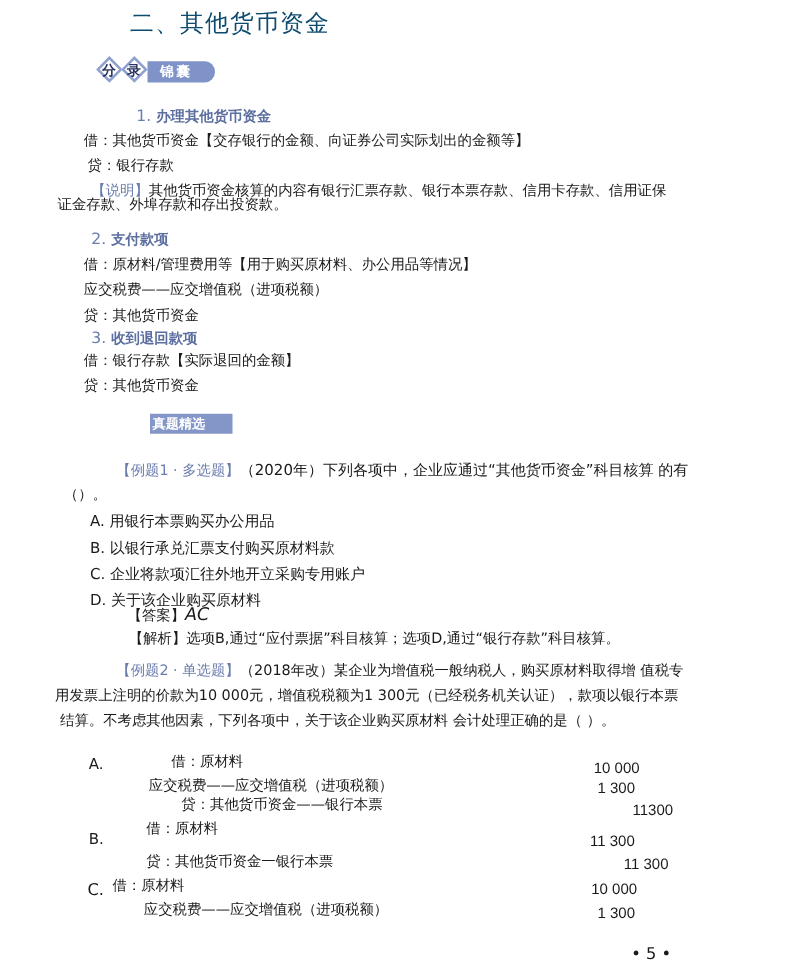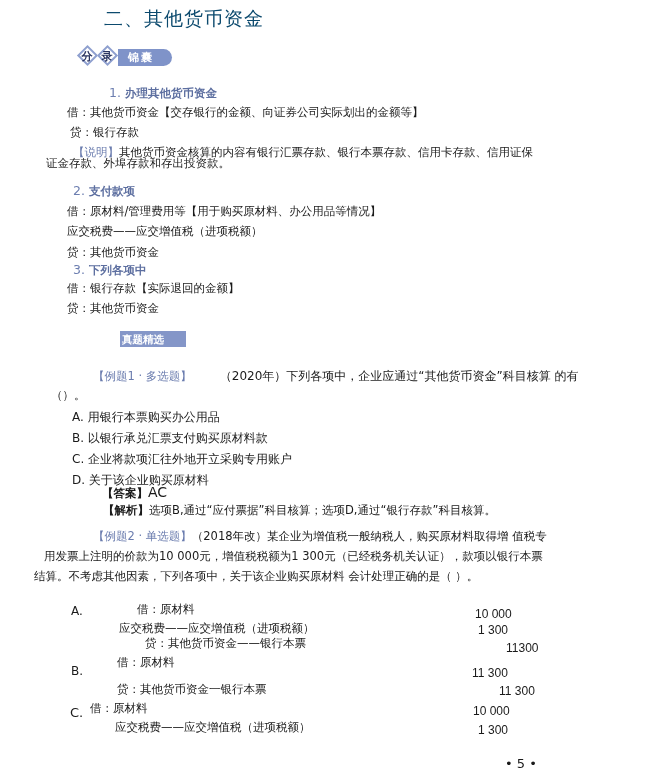--- a/index.html
+++ b/index.html
@@ -78,22 +78,22 @@
       background: #8496c8;
       color: #ffffff;
       font-size: 10.5px;
       font-weight: bold;
       line-height: 16px;
       padding-left: 2px;
       box-sizing: border-box;
     }
     .ex-tag { color: #6a7cae; margin-left: 19px; }
     .opt { font-size: 12px; }
-    .answer-tag { font-weight: bold; }
-    .answer-val { font-size: 14px; }
+    .answer-tag { font-weight: normal; }
+    .answer-val { font-size: 14px; font-style: italic; }
     .amt { font-family: "Liberation Sans", sans-serif; font-size: 12px; }
     .page-num { font-size: 13px; }
   </style>
 </head>
 <body>
 
 <div class="abs title">二、其他货币资金</div>
 
 <div class="abs badge">
   <div class="diamond" style="left:4px;"></div>
@@ -118,49 +118,49 @@
 <div class="abs heading" style="left:73px; top:183px;">
   <span class="num">2.</span>
   <span>支付款项</span>
 </div>
 <div class="abs" style="left:67px; top:204px;">借：原材料/管理费用等【用于购买原材料、办公用品等情况】</div>
 <div class="abs" style="left:67px; top:224px;">应交税费——应交增值税（进项税额）</div>
 <div class="abs" style="left:67px; top:245px;">贷：其他货币资金</div>
 
 <div class="abs heading" style="left:73px; top:262px;">
   <span class="num">3.</span>
-  <span>下列各项中</span>
+  <span>收到退回款项</span>
 </div>
 <div class="abs" style="left:67px; top:281px;">借：银行存款【实际退回的金额】</div>
 <div class="abs" style="left:67px; top:301px;">贷：其他货币资金</div>
 
 <div class="abs label-box">真题精选</div>
 
 <div class="abs" style="left:74px; top:368px;">
-  <span class="ex-tag">【例题1 · 多选题】</span><span style="font-size:12px;margin-left:28px;">（2020年）下列各项中，企业应通过“其他货币资金”科目核算 的有</span>
+  <span class="ex-tag">【例题1 · 多选题】</span><span style="font-size:12px;">（2020年）下列各项中，企业应通过“其他货币资金”科目核算 的有</span>
 </div>
 <div class="abs" style="left:51px; top:388px;">（）。</div>
 
 <div class="abs opt" style="left:72px; top:409px;">A. 用银行本票购买办公用品</div>
 <div class="abs opt" style="left:72px; top:430px;">B. 以银行承兑汇票支付购买原材料款</div>
 <div class="abs opt" style="left:72px; top:451px;">C. 企业将款项汇往外地开立采购专用账户</div>
 <div class="abs opt" style="left:72px; top:472px;">D. 关于该企业购买原材料</div>
 
 <div class="abs" style="left:102px; top:484px;">
   <span class="answer-tag">【答案】</span><span class="answer-val">AC</span>
 </div>
 <div class="abs" style="left:103px; top:503px;">
   <span class="answer-tag">【解析】</span><span>选项B,通过“应付票据”科目核算；选项D,通过“银行存款”科目核算。</span>
 </div>
 
 <div class="abs" style="left:74px; top:529px;">
   <span class="ex-tag">【例题2 · 单选题】</span><span>（2018年改）某企业为增值税一般纳税人，购买原材料取得增 值税专</span>
 </div>
 <div class="abs" style="left:44px; top:549px;">用发票上注明的价款为10 000元，增值税税额为1 300元（已经税务机关认证），款项以银行本票</div>
-<div class="abs" style="left:34px; top:569px;">结算。不考虑其他因素，下列各项中，关于该企业购买原材料 会计处理正确的是（ ）。</div>
+<div class="abs" style="left:48px; top:569px;">结算。不考虑其他因素，下列各项中，关于该企业购买原材料 会计处理正确的是（ ）。</div>
 
 <div class="abs opt" style="left:71px; top:604px;">A.</div>
 <div class="abs" style="left:137px; top:602px;">借：原材料</div>
 <div class="abs amt" style="left:475px; top:607px;">10 000</div>
 <div class="abs" style="left:119px; top:621px;">应交税费——应交增值税（进项税额）</div>
 <div class="abs amt" style="left:478px; top:623px;">1 300</div>
 <div class="abs" style="left:145px; top:636px;">贷：其他货币资金——银行本票</div>
 <div class="abs amt" style="left:506px; top:641px;">11300</div>
 
 <div class="abs" style="left:117px; top:655px;">借：原材料</div>

